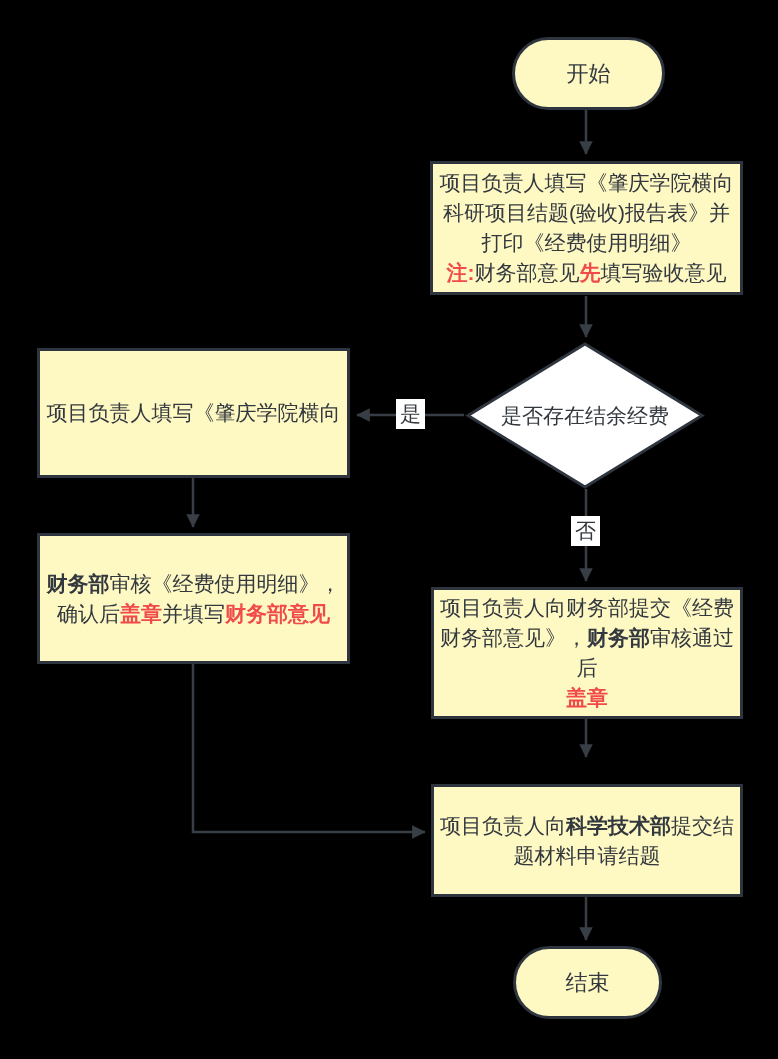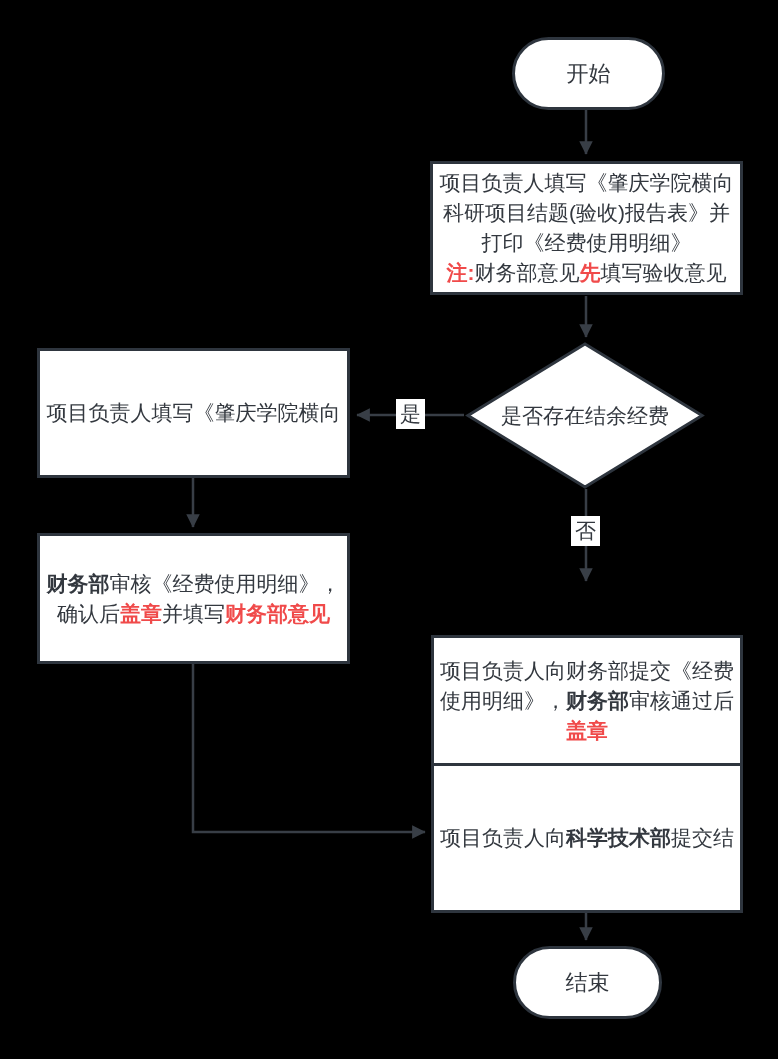--- a/index.html
+++ b/index.html
@@ -2,21 +2,21 @@
 <html><head>
 <meta charset="utf-8">
 <style>
   html,body{margin:0;padding:0;background:#000;}
   #canvas{
     position:relative;width:778px;height:1059px;background:#000000;
     font-family:"Liberation Sans","DejaVu Sans",sans-serif;overflow:hidden;
   }
   #wires{position:absolute;left:0;top:0;z-index:1;}
   .node{
-    position:absolute;background:#ffffff;border:3px solid #2e353e;box-sizing:border-box;
+    position:absolute;background:#fef9c3;border:3px solid #2e353e;box-sizing:border-box;
     display:flex;flex-direction:column;justify-content:center;align-items:center;
     text-align:center;color:#33383f;font-size:21px;line-height:30px;z-index:2;
   }
   .stadium{border-radius:38px;font-size:22px;}
   .diamond-wrap{position:absolute;z-index:2;font-family:Liberation Serif, serif;}
   .diamond-wrap svg{display:block;}
   .diamond-label{
     position:absolute;left:0;top:0;width:100%;height:100%;
     display:flex;align-items:center;justify-content:center;
     color:#33383f;font-size:21px;
@@ -77,31 +77,32 @@
       </div>
   </div>
 
   <div class="node" style="left:37px;top:533px;width:313px;height:131px;align-items:center;">
     <div>
         <div><span class="b">财务部</span><span>审核《经费使用明细》，</span></div>
         <div><span>确认后</span><span class="b r">盖章</span><span>并填写</span><span class="b r">财务部意见</span></div>
       </div>
   </div>
 
-  <div class="node" style="left:431px;top:587px;width:312px;height:132px;margin-top:48px;">
+  <div class="node" style="left:431px;top:587px;width:312px;height:132px;">
     <div>
         <div><span>项目负责人向财务部提交《经费</span></div>
-        <div><span>使用明细》，</span><span class="b">财务部</span><span>审核通过后</span></div>
+        <div><span>财务部意见》，</span><span class="b">财务部</span><span>审核通过后</span></div>
         <div><span class="b r">盖章</span></div>
       </div>
   </div>
 
-  <div class="node" style="left:431px;top:763px;width:312px;height:150px;">
+  <div class="node" style="left:431px;top:784px;width:312px;height:113px;">
     <div>
         <div><span>项目负责人向</span><span class="b">科学技术部</span><span>提交结</span></div>
+        <div><span>题材料申请结题</span></div>
       </div>
   </div>
 
   <div class="node stadium" style="left:513px;top:946px;width:149px;height:73px;">
     <span>结束</span>
   </div>
 
   <div class="edge-label" style="left:396px;top:399px;">是</div>
 
   <div class="edge-label" style="left:571px;top:516px;">否</div>

